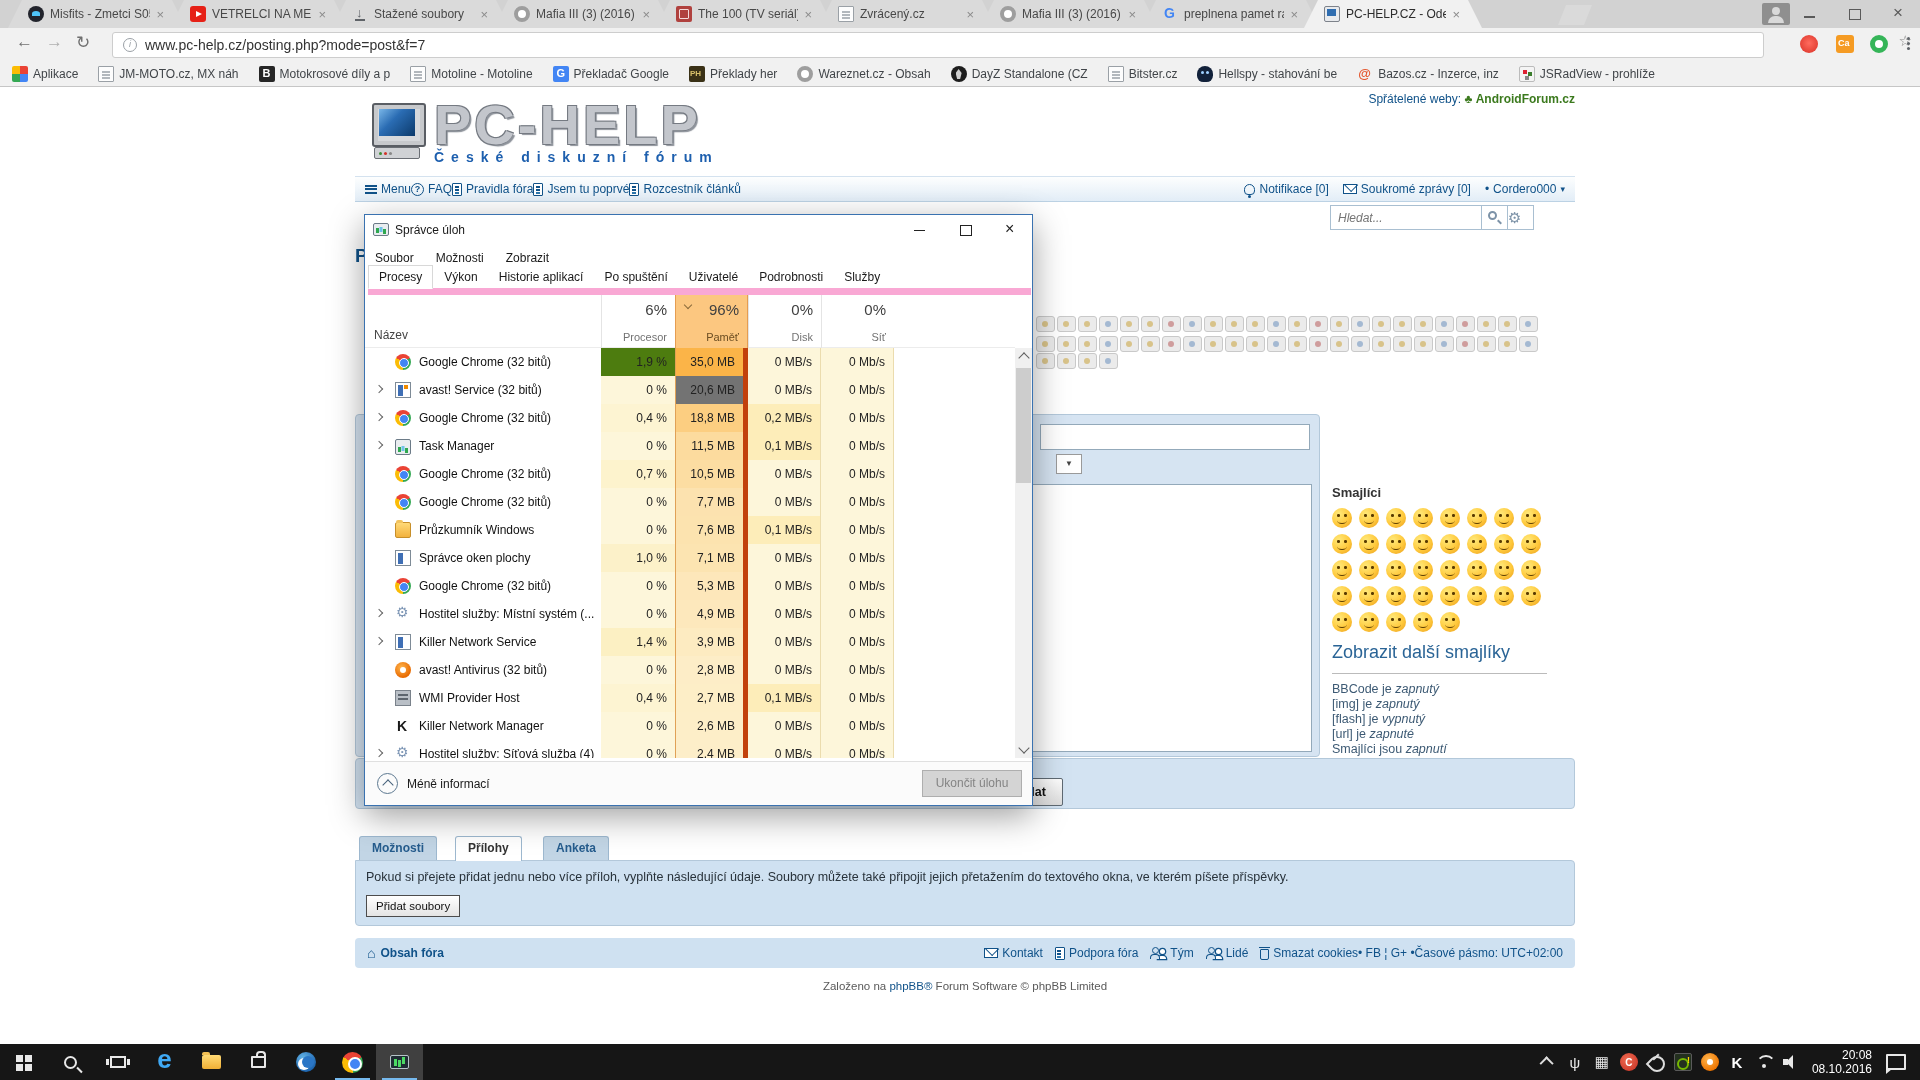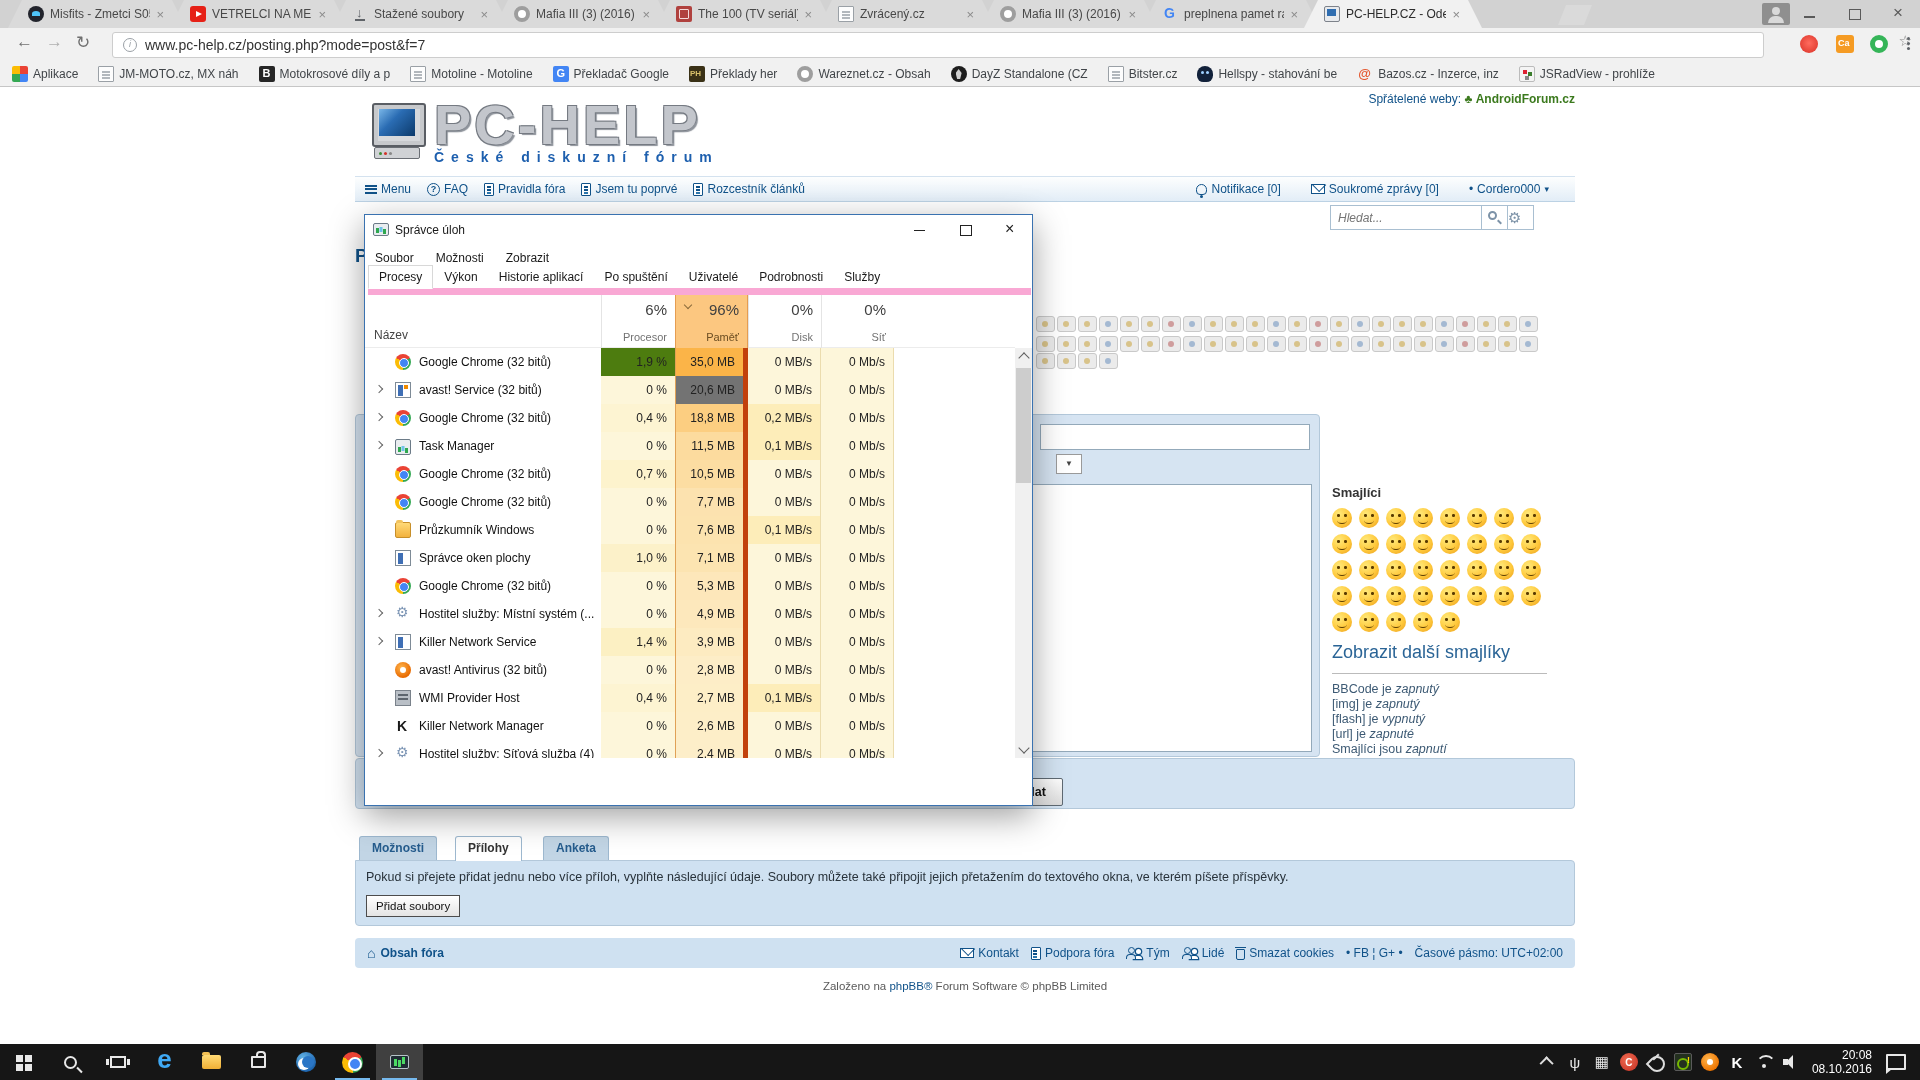--- a/index.html
+++ b/index.html
@@ -78,21 +78,21 @@
   #clover-icon { color:#3c7a1e; font-size:12px; }
   #logo { position:absolute; left:372px; top:16px; display:flex; gap:10px; align-items:flex-start; }
   #logo-monitor { position:relative; width:52px; height:58px; }
   #logo-monitor::before { content:""; position:absolute; left:0; top:0; width:50px; height:40px; background:#d7d9dc; border:2px solid #5a5e64; border-radius:3px; box-shadow:inset 0 0 0 4px #c7c9cc; }
   #logo-screen { position:absolute; left:7px; top:6px; width:36px; height:27px; background:linear-gradient(135deg,#79b6e8 0%, #2a6cb3 40%, #0c3a6b 100%); }
   #logo-base { position:absolute; left:2px; top:44px; width:46px; height:12px; background:#d0d2d5; border:1px solid #6a6e74; border-radius:2px; }
   #logo-base::after { content:""; position:absolute; left:4px; top:4px; width:3px; height:3px; border-radius:50%; background:#3a8d34; box-shadow:5px 0 0 #d2342a, 10px 0 0 #888; }
   #logo-title { font-size:56px; font-weight:bold; letter-spacing:3px; color:#c3c6cc; text-shadow:-1px -1px 0 #757a82, 1px -1px 0 #757a82, -1px 1px 0 #757a82, 2px 2px 1px #8d929a; line-height:44px; }
   #logo-subtitle { font-size:14px; font-weight:bold; letter-spacing:7px; color:#1d5fae; margin-top:2px; }
   #navbar { position:absolute; left:355px; top:89px; width:1220px; height:26px; background:linear-gradient(#fdfefe,#e2edf7); border-top:1px solid #d4e2ef; border-bottom:1px solid #bcd2e4; display:flex; align-items:center; padding:0 10px; font-size:12px; color:#105289; }
-  .navitem { display:flex; align-items:center; gap:4px; margin-right:16px; white-space:nowrap; }
+  .navitem { display:flex; align-items:center; gap:4px; white-space:nowrap; }
   #nav-right { margin-left:auto; display:flex; align-items:center; gap:14px; }
   .i-menu { width:12px; height:9px; border-top:2px solid #105289; border-bottom:2px solid #105289; position:relative; }
   .i-menu::after { content:""; position:absolute; left:0; top:1.5px; width:12px; height:2px; background:#105289; }
   .i-circle-q { width:13px; height:13px; border:1.5px solid #105289; border-radius:50%; font-size:9px; text-align:center; line-height:11px; color:#105289; font-weight:bold; }
   .i-page { width:10px; height:13px; background:#fff; border:1.5px solid #105289; border-radius:1px; position:relative; }
   .i-page::after { content:""; position:absolute; left:1.5px; top:2.5px; width:4px; height:1.5px; background:#105289; box-shadow:0 3px 0 #105289, 0 6px 0 #2c76ad; }
   .i-bell { width:11px; height:11px; border:1.5px solid #105289; border-radius:50% 50% 4px 4px; position:relative; }
   .i-bell::after { content:""; position:absolute; left:2.5px; bottom:-4px; width:3px; height:3px; border-radius:50%; background:#105289; }
   .i-mail { width:14px; height:10px; border:1.5px solid #105289; position:relative; background:#fff; }
   .i-mail::after { content:""; position:absolute; left:0px; top:0px; width:9px; height:9px; border-right:1.5px solid #105289; border-bottom:1.5px solid #105289; transform:rotate(45deg) translate(-2px,-5px); }
@@ -139,21 +139,21 @@
   #submit-btn { position:absolute; left:983px; top:691px; width:80px; height:28px; background:linear-gradient(#fdfdfd,#dcdcdc); border:1px solid #5f6a73; border-radius:2px; font-size:12.5px; font-weight:bold; color:#111; text-align:center; line-height:26px; }
 
   .attach-tab { position:absolute; top:749px; height:24px; padding:0 12px; font-size:12px; font-weight:bold; line-height:23px; color:#255c8d; background:#c2d5e5; border:1px solid #9db8cf; border-bottom:none; border-radius:3px 3px 0 0; }
   .attach-tab.active { background:#fff; color:#333; height:25px; z-index:2; }
   #attach-panel { position:absolute; left:355px; top:773px; width:1220px; height:66px; background:#cfe1f1; border:1px solid #b3c8da; border-radius:0 4px 4px 4px; }
   #attach-text { position:absolute; left:10px; top:9px; font-size:12.5px; color:#28323a; }
   #attach-btn { position:absolute; left:10px; top:34px; height:22px; padding:0 9px; background:linear-gradient(#fff,#e4e4e4); border:1px solid #4c4c4c; font-size:11.5px; color:#111; line-height:20px; }
 
   #footer-bar { position:absolute; left:355px; top:851px; width:1220px; height:30px; background:#cfe1f1; border-radius:4px; display:flex; align-items:center; padding:0 12px; font-size:12px; color:#105289; }
   #footer-home { display:flex; gap:5px; align-items:center; font-weight:bold; }
-  #footer-right { margin-left:auto; display:flex; align-items:center; gap:12px; }
+  #footer-right { margin-left:auto; display:flex; align-items:center; }
   .footer-link { display:flex; align-items:center; gap:4px; }
   #credit { position:absolute; left:355px; top:893px; width:1220px; text-align:center; font-size:11.5px; color:#5a5a5a; }
   #credit a.c { color:#105289; }
 
   
   #taskmgr { position:absolute; left:364px; top:214px; width:669px; height:592px; background:#fff; border:1px solid #3a72b0; box-shadow:0 10px 32px rgba(0,0,0,.38); z-index:50; font-size:12px; color:#1a1a1a; }
   #tm-titlebar { position:absolute; left:0; top:0; width:100%; height:30px; }
   #tm-title { position:absolute; left:30px; top:8px; font-size:12px; }
   .mini-monitor { position:absolute; width:16px; height:13px; background:#e9edf0; border:1px solid #6c7b88; border-radius:2px; }
   .mini-monitor::after { content:""; position:absolute; left:2px; bottom:2px; width:2.5px; height:5px; background:#2fa84f; box-shadow:3.5px -1px 0 #6fc2e8, 7px 1px 0 #2fa84f; }
@@ -785,20 +785,27 @@
           <span class="tm-cell c-mem" style="background: rgb(253, 238, 201);">2,4 MB</span>
           <span class="tm-cell c-disk" style="background: rgb(253, 246, 218);">0 MB/s</span>
           <span class="tm-cell c-net" style="background: rgb(253, 246, 218);">0 Mb/s</span>
         </div>
       </div>
     <div id="tm-scroll">
       <div class="sb-arrow" id="sb-up"></div>
       <div id="sb-thumb"></div>
       <div class="sb-arrow" id="sb-down"></div>
     </div>
+    <div id="tm-footer">
+      <div id="tm-toggle">
+        <span id="toggle-circle"></span>
+        <span>Méně informací</span>
+      </div>
+      <div id="end-task-btn">Ukončit úlohu</div>
+    </div>
   </div>
 
   <div id="taskbar">
     <div id="tb-apps" style="display:flex">
         <div class="tb-tile">
           <span class="tbi tb-start-icon"></span>
         </div>
         <div class="tb-tile">
           <span class="tbi tb-search-icon"></span>
         </div>

